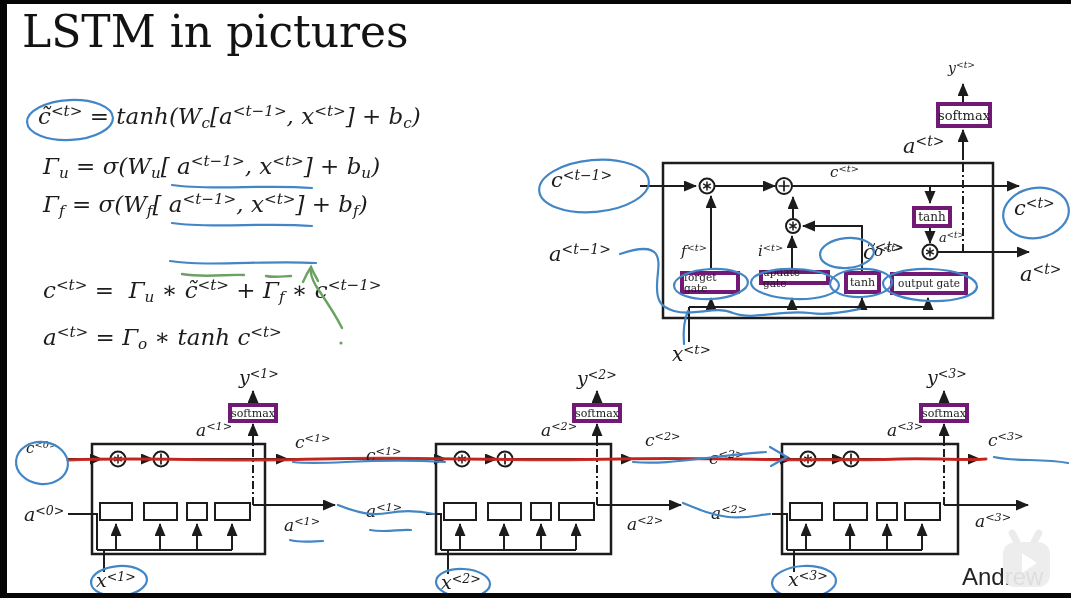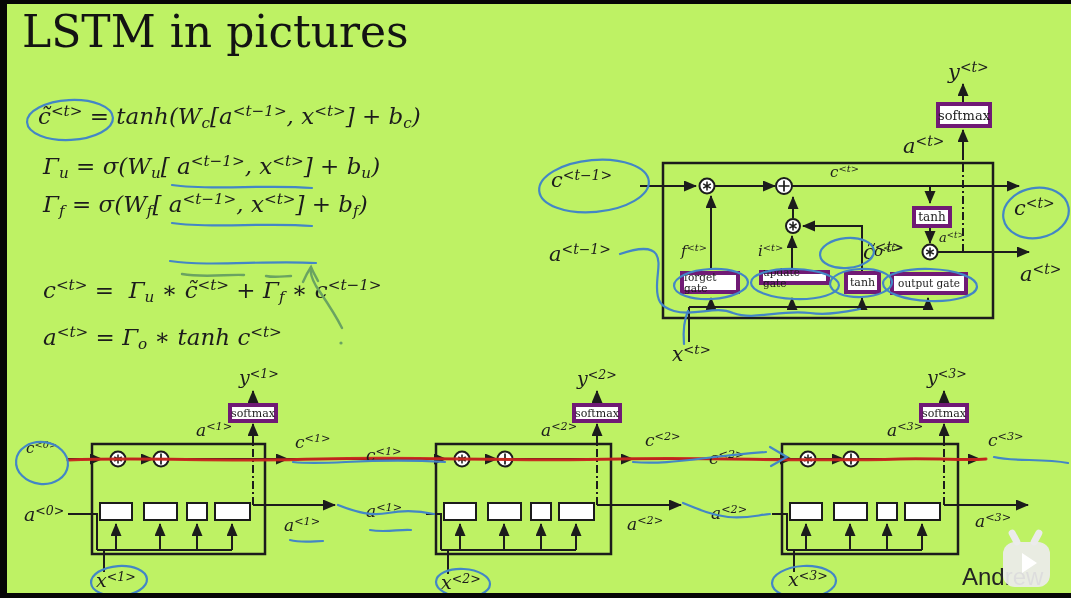--- a/index.html
+++ b/index.html
@@ -1,16 +1,16 @@
 <!DOCTYPE html>
 <html><head>
 <meta charset="utf-8">
 <style>
   html,body{margin:0;padding:0;background:#888;}
-  .slide{position:relative;width:1071px;height:598px;background:#bef264;overflow:hidden;
+  .slide{position:relative;width:1071px;height:598px;background:#ffffff;overflow:hidden;
          font-family:"DejaVu Serif",serif;}
   .edge{position:absolute;background:#060606;}
   svg{position:absolute;left:0;top:0;}
   .pen-layer{pointer-events:none;}
   .title{position:absolute;font-family:"DejaVu Serif",serif;color:#131313;line-height:1;}
   .m{position:absolute;font-family:"DejaVu Serif",serif;font-style:italic;color:#1c1c1c;
      white-space:pre;line-height:1.1;}
   .m .sup{font-size:66%;vertical-align:0.5em;}
   .m .sub{font-size:66%;vertical-align:-0.28em;}
   .eq{font-size:23px;}
@@ -165,21 +165,21 @@
   </svg>
 
   <div class="title" style="left:22px;top:10px;font-size:44px;">LSTM in pictures</div>
 
   <div class="m eq" style="left:38px;top:103px;"><span class="b">c̃</span><span class="sup">&lt;t&gt;</span><span class="b"> = tanh(W</span><span class="sub">c</span><span class="b">[a</span><span class="sup">&lt;t−1&gt;</span><span class="b">, x</span><span class="sup">&lt;t&gt;</span><span class="b">] + b</span><span class="sub">c</span><span class="b">)</span></div>
   <div class="m eq" style="left:43px;top:153px;"><span class="b">Γ</span><span class="sub">u</span><span class="b"> = σ(W</span><span class="sub">u</span><span class="b">[ a</span><span class="sup">&lt;t−1&gt;</span><span class="b">, x</span><span class="sup">&lt;t&gt;</span><span class="b">] + b</span><span class="sub">u</span><span class="b">)</span></div>
   <div class="m eq" style="left:43px;top:191px;"><span class="b">Γ</span><span class="sub">f</span><span class="b"> = σ(W</span><span class="sub">f</span><span class="b">[ a</span><span class="sup">&lt;t−1&gt;</span><span class="b">, x</span><span class="sup">&lt;t&gt;</span><span class="b">] + b</span><span class="sub">f</span><span class="b">)</span></div>
   <div class="m eq" style="left:43px;top:277px;"><span class="b">c</span><span class="sup">&lt;t&gt;</span><span class="b"> =  Γ</span><span class="sub">u</span><span class="b"> ∗ c̃</span><span class="sup">&lt;t&gt;</span><span class="b"> + Γ</span><span class="sub">f</span><span class="b"> ∗ c</span><span class="sup">&lt;t−1&gt;</span></div>
   <div class="m eq" style="left:43px;top:324px;"><span class="b">a</span><span class="sup">&lt;t&gt;</span><span class="b"> = Γ</span><span class="sub">o</span><span class="b"> ∗ tanh c</span><span class="sup">&lt;t&gt;</span></div>
 
-  <div class="m" style="left:948px;top:60px;font-size:21px;"><span class="b">y</span><span class="sup">&lt;t&gt;</span></div>
+  <div class="m" style="left:948px;top:60px;font-size:14px;"><span class="b">y</span><span class="sup">&lt;t&gt;</span></div>
   <div class="box" style="left:936px;top:102px;width:56px;height:26px;font-size:13px;">softmax</div>
   <div class="m" style="left:903px;top:134px;font-size:21px;"><span class="b">a</span><span class="sup">&lt;t&gt;</span></div>
   <div class="m" style="left:551px;top:168px;font-size:21px;"><span class="b">c</span><span class="sup">&lt;t−1&gt;</span></div>
   <div class="m" style="left:549px;top:242px;font-size:21px;"><span class="b">a</span><span class="sup">&lt;t−1&gt;</span></div>
   <div class="m" style="left:830px;top:164px;font-size:15px;"><span class="b">c</span><span class="sup">&lt;t&gt;</span></div>
   <div class="box" style="left:912px;top:206px;width:40px;height:22px;font-size:12px;font-style:normal;">tanh</div>
   <div class="m" style="left:681px;top:243px;font-size:15px;"><span class="b">f</span><span class="sup">&lt;t&gt;</span></div>
   <div class="m" style="left:758px;top:243px;font-size:15px;"><span class="b">i</span><span class="sup">&lt;t&gt;</span></div>
   <div class="m" style="left:827px;top:240px;font-size:21px;margin-left:36px;"><span class="b">c̃</span><span class="sup">&lt;t&gt;</span></div>
   <div class="m" style="left:874px;top:243px;font-size:15px;"><span class="b">o</span><span class="sup">&lt;t&gt;</span></div>

